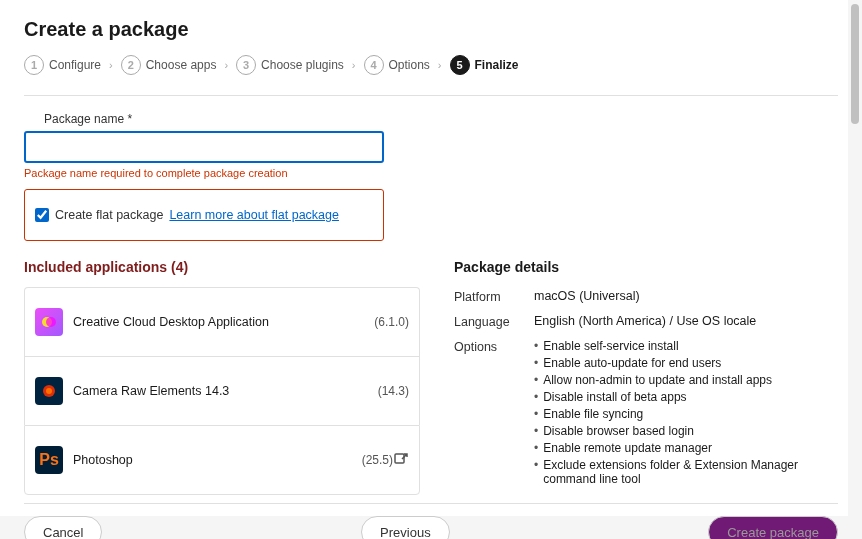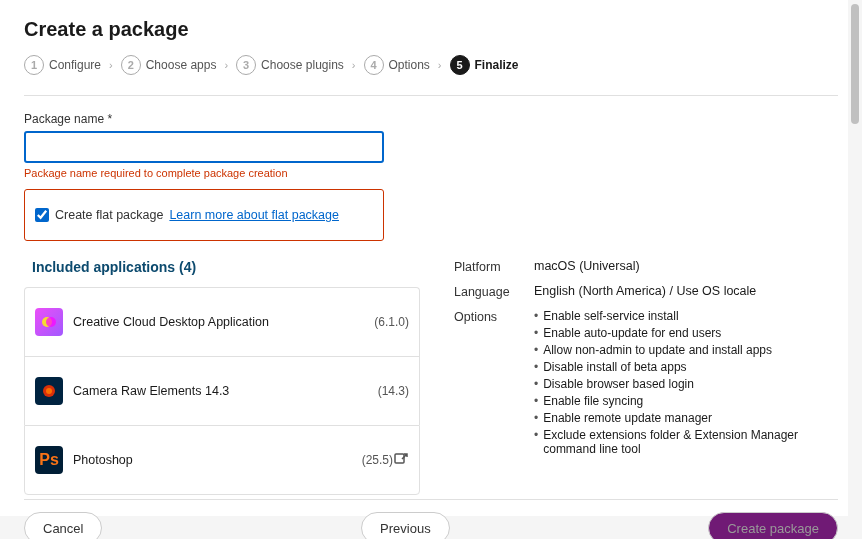--- a/index.html
+++ b/index.html
@@ -72,20 +72,21 @@
     .divider {
       border: none;
       border-top: 1px solid #e0e0e0;
       margin-bottom: 16px;
     }
     
     .field-label {
       font-size: 12px;
       color: #333;
       margin-bottom: 5px;
+      margin-left: 20px;
     }
     .package-name-input {
       width: 360px;
       height: 32px;
       border: 2px solid #0066cc;
       border-radius: 3px;
       padding: 0 8px;
       font-size: 13px;
       outline: none;
       color: #1a1a1a;
@@ -131,22 +132,21 @@
     }
     
     .left-panel {
       width: 420px;
       padding-right: 24px;
     }
     .section-title {
       font-size: 14px;
       font-weight: 600;
       margin-bottom: 12px;
-      color: #0c4a6e;
-      margin-left: 8px;
+      color: #7f1d1d;
     }
     .app-list {
       display: flex;
       flex-direction: column;
       gap: 0;
     }
     .app-item {
       display: flex;
       align-items: center;
       padding: 20px 10px;
@@ -364,42 +364,43 @@
           <svg class="external-link-icon" viewBox="0 0 16 16" fill="none" stroke="#555" stroke-width="1.5">
             <rect x="2" y="2" width="9" height="9" rx="1"></rect>
             <path d="M9 7L14 2M11 2h3v3"></path>
           </svg>
         </div>
 
       </div>
     </div>
 
     <div class="right-panel">
+      <div class="details-title">Package details</div>
       <div class="details-table">
 
         <div class="details-row">
           <div class="details-key">Platform</div>
           <div class="details-value">macOS (Universal)</div>
         </div>
 
         <div class="details-row">
           <div class="details-key">Language</div>
           <div class="details-value">English (North America) / Use OS locale</div>
         </div>
 
         <div class="details-row">
           <div class="details-key">Options</div>
           <div class="details-value">
             <ul class="options-list">
               <li>Enable self-service install</li>
               <li>Enable auto-update for end users</li>
               <li>Allow non-admin to update and install apps</li>
               <li>Disable install of beta apps</li>
+              <li>Enable file syncing</li>
               <li>Disable browser based login</li>
-              <li>Enable file syncing</li>
               <li>Enable remote update manager</li>
               <li>Exclude extensions folder &amp; Extension Manager command line tool</li>
             </ul>
           </div>
         </div>
 
       </div>
     </div>
 
   </div>

